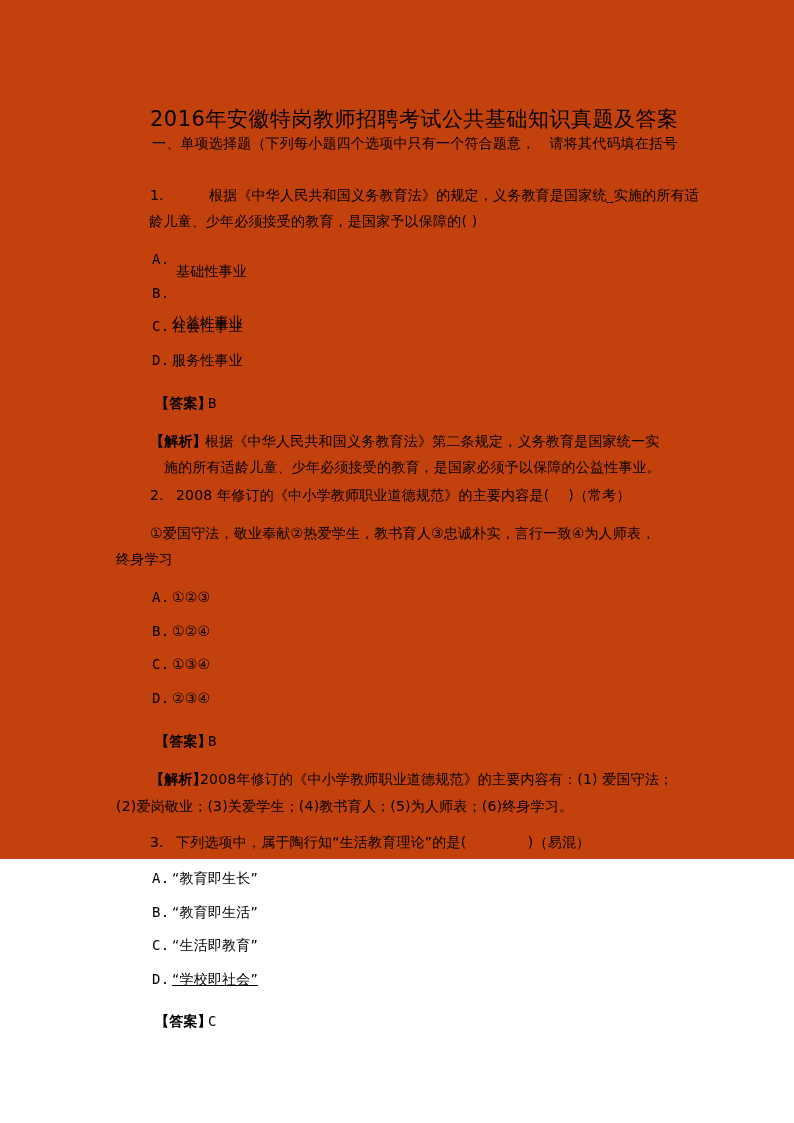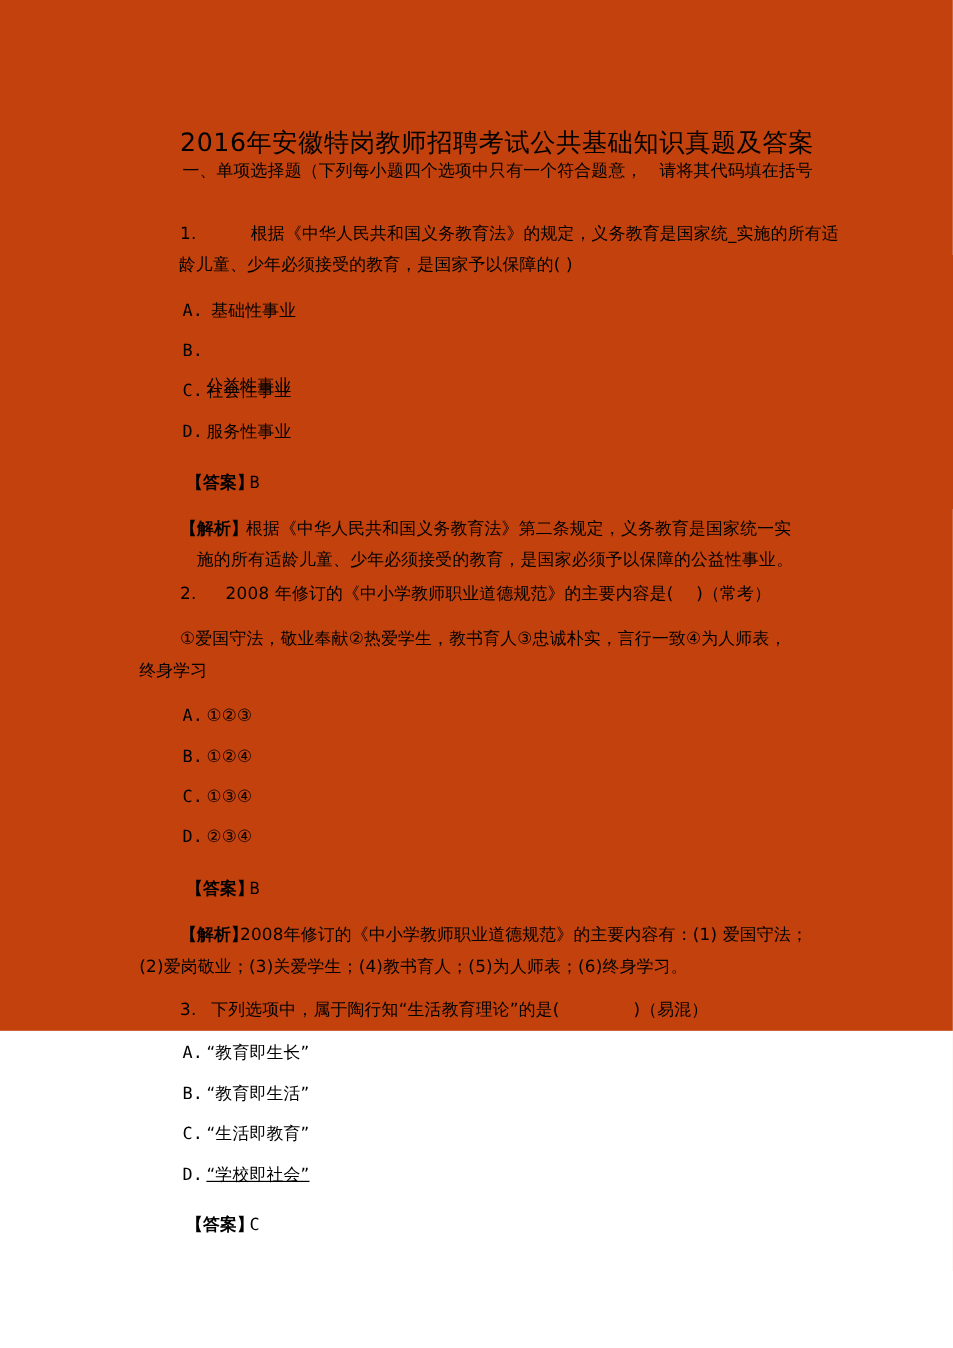--- a/index.html
+++ b/index.html
@@ -19,39 +19,39 @@
   <div class="line title" style="left:150px; top:106px;">2016年安徽特岗教师招聘考试公共基础知识真题及答案</div>
 
   <div class="line" style="left:152px; top:134px;">一、单项选择题（下列每小题四个选项中只有一个符合题意，　请将其代码填在括号</div>
 
   <div>
     <div class="line" style="left:150px; top:186px;">1.</div>
     <div class="line" style="left:188px; top:186px;margin-left:21px;">根据《中华人民共和国义务教育法》的规定，义务教育是国家统_实施的所有适</div>
     <div class="line" style="left:116px; top:212px;margin-left:33px;">龄儿童、少年必须接受的教育，是国家予以保障的( )</div>
 
     <div class="line mono" style="left:152px; top:250px;">A.</div>
-    <div class="line" style="left:176px; top:250px;">基础性事业</div>
+    <div class="line" style="left:176px; top:262px;">基础性事业</div>
     <div class="line mono" style="left:152px; top:284px;">B.</div>
     <div class="line" style="left:172px; top:284px;margin-top:29px;">公益性事业</div>
     <div class="line mono" style="left:152px; top:317px;">C.</div>
     <div class="line" style="left:172px; top:317px;">社会性事业</div>
     <div class="line mono" style="left:152px; top:351px;">D.</div>
     <div class="line" style="left:172px; top:351px;">服务性事业</div>
 
     <div class="line bold" style="left:155px; top:394px;">【答案】</div>
     <div class="line mono" style="left:208px; top:394px;">B</div>
 
     <div class="line bold" style="left:150px; top:432px;">【解析】</div>
     <div class="line" style="left:205px; top:432px;">根据《中华人民共和国义务教育法》第二条规定，义务教育是国家统一实</div>
     <div class="line" style="left:116px; top:458px;margin-left:48px;">施的所有适龄儿童、少年必须接受的教育，是国家必须予以保障的公益性事业。</div>
   </div>
 
   <div>
     <div class="line" style="left:150px; top:486px;">2.</div>
-    <div class="line" style="left:176px; top:486px;margin-left:12px;">2008 年修订的《中小学教师职业道德规范》的主要内容是(　 )（常考）</div>
+    <div class="line" style="left:176px; top:486px;">2008 年修订的《中小学教师职业道德规范》的主要内容是(　 )（常考）</div>
 
     <div class="line" style="left:150px; top:524px;">①爱国守法，敬业奉献②热爱学生，教书育人③忠诚朴实，言行一致④为人师表，</div>
     <div class="line" style="left:116px; top:550px;">终身学习</div>
 
     <div class="line mono" style="left:152px; top:588px;">A.</div>
     <div class="line" style="left:172px; top:588px;">①②③</div>
     <div class="line mono" style="left:152px; top:622px;">B.</div>
     <div class="line" style="left:172px; top:622px;">①②④</div>
     <div class="line mono" style="left:152px; top:655px;">C.</div>
     <div class="line" style="left:172px; top:655px;">①③④</div>

